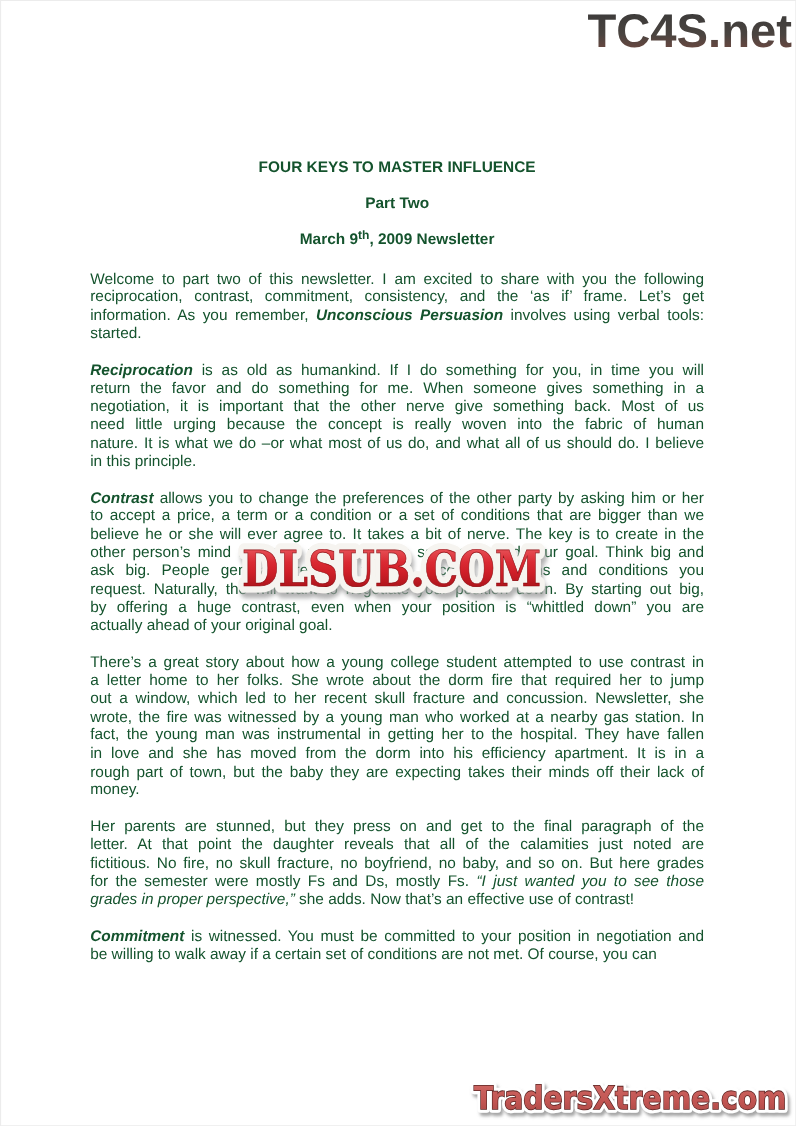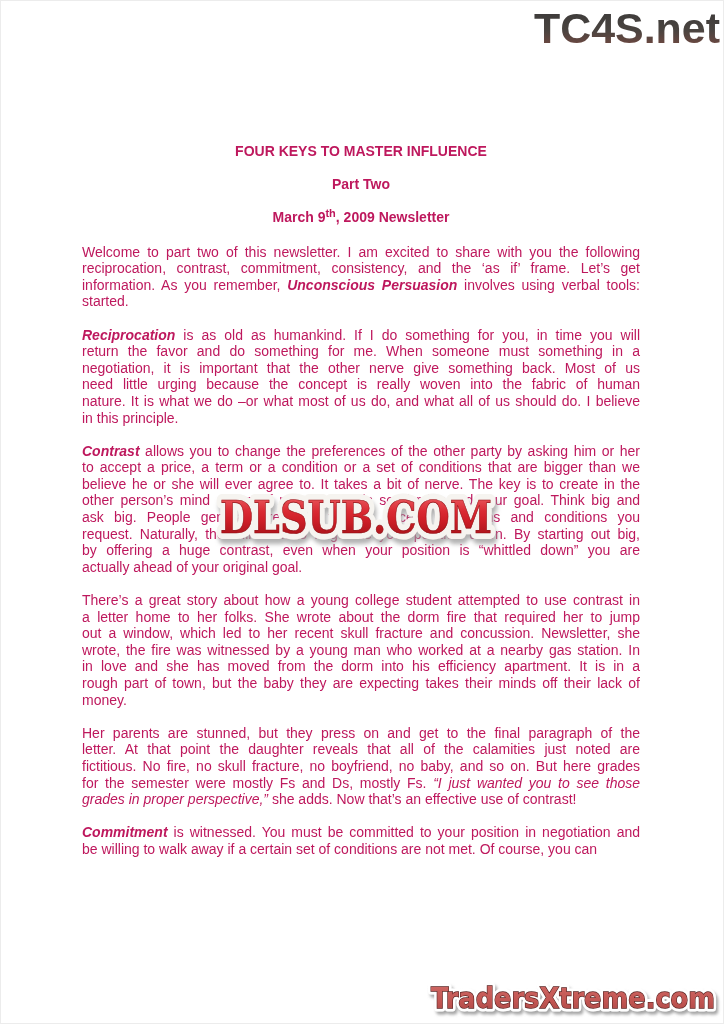--- a/index.html
+++ b/index.html
@@ -7,21 +7,21 @@
   body { width: 724px; height: 1024px; position: relative; overflow: hidden;
          font-family: "Liberation Sans", sans-serif; }
   .page { position: absolute; inset: 0; background: #ffffff;
           box-shadow: inset 0 0 0 1px #ececec; text-decoration: underline; }
 
   
   .header-logo { position: absolute; top: 2px; right: 1px; width: 192px; height: 54px; }
 
   
   .content { position: absolute; left: 82px; top: 143px; width: 558px;
-             font-size: 14px; line-height: 16.6px; color: #be185d; }
+             font-size: 14px; line-height: 16.6px; color: #14532d; }
   .para { margin-bottom: 16.6px; }
   .line { text-align: justify; text-align-last: justify; }
   .line.lastline { text-align-last: auto; }
   .para.center .line { text-align: center; text-align-last: center; font-weight: bold; }
   .seg-b  { font-weight: bold; }
   .seg-i  { font-style: italic; }
   .seg-bi { font-weight: bold; font-style: italic; }
   .seg-sup { font-weight: bold; font-size: 11px; position: relative; top: -5px; }
 
   
@@ -61,41 +61,42 @@
         <div class="line lastline"><span class="seg-b">March 9</span><span class="seg-sup">th</span><span class="seg-b">, 2009 Newsletter</span></div>
       </div>
       <div class="para">
         <div class="line"><span>Welcome to part two of this newsletter. I am excited to share with you the following</span></div>
         <div class="line"><span>reciprocation, contrast, commitment, consistency, and the ‘as if’ frame. Let’s get</span></div>
         <div class="line"><span>information. As you remember, </span><span class="seg-bi">Unconscious Persuasion</span><span> involves using verbal tools:</span></div>
         <div class="line lastline"><span>started.</span></div>
       </div>
       <div class="para">
         <div class="line"><span class="seg-bi">Reciprocation</span><span> is as old as humankind. If I do something for you, in time you will</span></div>
-        <div class="line"><span>return the favor and do something for me. When someone must something in a</span></div>
+        <div class="line"><span>return the favor and do something for me. When someone gives something in a</span></div>
         <div class="line"><span>negotiation, it is important that the other nerve give something back. Most of us</span></div>
         <div class="line"><span>need little urging because the concept is really woven into the fabric of human</span></div>
         <div class="line"><span>nature. It is what we do –or what most of us do, and what all of us should do. I believe</span></div>
         <div class="line lastline"><span>in this principle.</span></div>
       </div>
       <div class="para">
         <div class="line"><span class="seg-bi">Contrast</span><span> allows you to change the preferences of the other party by asking him or her</span></div>
         <div class="line"><span>to accept a price, a term or a condition or a set of conditions that are bigger than we</span></div>
         <div class="line"><span>believe he or she will ever agree to. It takes a bit of nerve. The key is to create in the</span></div>
         <div class="line"><span>other person’s mind a sort of request that is set far beyond your goal. Think big and</span></div>
         <div class="line"><span>ask big. People generally respond to and accept the terms and conditions you</span></div>
         <div class="line"><span>request. Naturally, the will want to negotiate your position down. By starting out big,</span></div>
         <div class="line"><span>by offering a huge contrast, even when your position is “whittled down” you are</span></div>
         <div class="line lastline"><span>actually ahead of your original goal.</span></div>
       </div>
       <div class="para">
         <div class="line"><span>There’s a great story about how a young college student attempted to use contrast in</span></div>
         <div class="line"><span>a letter home to her folks. She wrote about the dorm fire that required her to jump</span></div>
         <div class="line"><span>out a window, which led to her recent skull fracture and concussion. Newsletter, she</span></div>
         <div class="line"><span>wrote, the fire was witnessed by a young man who worked at a nearby gas station. In</span></div>
+        <div class="line"><span>fact, the young man was instrumental in getting her to the hospital. They have fallen</span></div>
         <div class="line"><span>in love and she has moved from the dorm into his efficiency apartment. It is in a</span></div>
         <div class="line"><span>rough part of town, but the baby they are expecting takes their minds off their lack of</span></div>
         <div class="line lastline"><span>money.</span></div>
       </div>
       <div class="para">
         <div class="line"><span>Her parents are stunned, but they press on and get to the final paragraph of the</span></div>
         <div class="line"><span>letter. At that point the daughter reveals that all of the calamities just noted are</span></div>
         <div class="line"><span>fictitious. No fire, no skull fracture, no boyfriend, no baby, and so on. But here grades</span></div>
         <div class="line"><span>for the semester were mostly Fs and Ds, mostly Fs. </span><span class="seg-i">“I just wanted you to see those</span></div>
         <div class="line lastline"><span class="seg-i">grades in proper perspective,”</span><span> she adds. Now that’s an effective use of contrast!</span></div>

